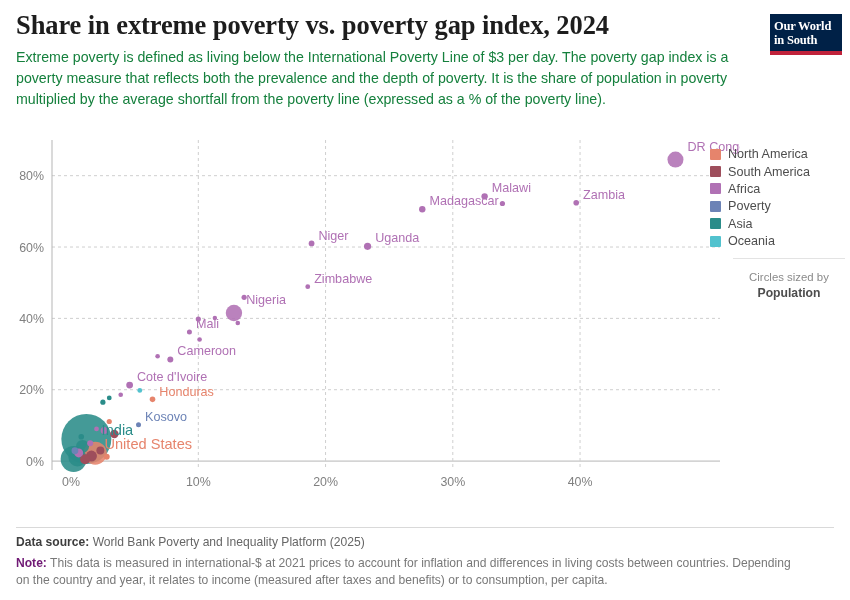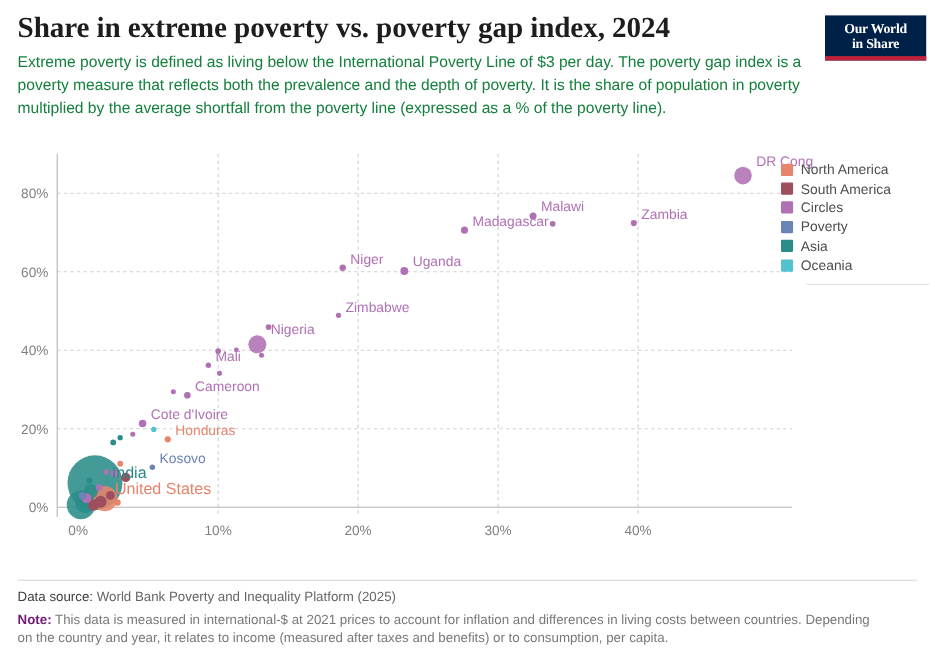--- a/index.html
+++ b/index.html
@@ -43,26 +43,26 @@
     line-height: 1.47;
     margin: 7px 0 0 0;
     width: 727px;
   }
 
   
   .owid-logo {
     position: absolute;
     right: 8px;
     top: 14px;
-    width: 92px;
+    width: 72px;
     background: #002147;
     padding: 5px 4px 4px 4px;
     box-sizing: border-box;
     border-bottom: 4px solid #c0223b;
-    text-align: center;
+    text-align: left;
   }
   .owid-logo span {
     display: block;
     color: #ffffff;
     font-family: "Liberation Serif", serif;
     font-weight: 700;
     font-size: 12.5px;
     line-height: 1.12;
     letter-spacing: -0.2px;
   }
@@ -206,21 +206,21 @@
     width: 818px;
     margin-bottom: 7px;
   }
   .footer-row {
     display: flex;
     justify-content: space-between;
     align-items: baseline;
     font-size: 12.1px;
     color: #666666;
   }
-  .footer-row b { color: #3d3d3d; font-weight: 400; }
+  .footer-row b { color: #3d3d3d; font-weight: 700; }
   .footer-note {
     font-size: 12.1px;
     color: #787878;
     line-height: 1.42;
     margin-top: 6px;
     width: 790px;
   }
   .footer-note b { color: #701a75; font-weight: 700; }
 </style>
 </head>
@@ -228,21 +228,21 @@
 
 <div id="root">
 
   <div class="header">
     <h1 class="chart-title">Share in extreme poverty vs. poverty gap index, 2024</h1>
     <p class="chart-subtitle">Extreme poverty is defined as living below the International Poverty Line of $3 per day. The poverty gap index is a poverty measure that reflects both the prevalence and the depth of poverty. It is the share of population in poverty multiplied by the average shortfall from the poverty line (expressed as a % of the poverty line).</p>
   </div>
 
   <div class="owid-logo">
     <span>Our World</span>
-    <span>in Share</span>
+    <span>in South</span>
   </div>
 
 
   <div class="plot-wrap">
     <svg class="plot-svg" id="plot-svg" width="740" height="360">
         <line x1="52" x2="720" y1="331.0810810810811" y2="331.0810810810811" stroke="#b5b5b5" stroke-width="1"></line>
         <text x="44" y="335.5810810810811" text-anchor="end" class="tick-label">0%</text>
         <line x1="52" x2="720" y1="259.72972972972974" y2="259.72972972972974" stroke="#cfcfcf" stroke-width="1" stroke-dasharray="3,3"></line>
         <text x="44" y="264.22972972972974" text-anchor="end" class="tick-label">20%</text>
         <line x1="52" x2="720" y1="188.37837837837836" y2="188.37837837837836" stroke="#cfcfcf" stroke-width="1" stroke-dasharray="3,3"></line>
@@ -324,37 +324,41 @@
       <div class="legend-item">
         <span class="legend-swatch" style="background: rgb(230, 132, 108);"></span>
         <span class="legend-text">North America</span>
       </div>
       <div class="legend-item">
         <span class="legend-swatch" style="background: rgb(158, 78, 92);"></span>
         <span class="legend-text">South America</span>
       </div>
       <div class="legend-item">
         <span class="legend-swatch" style="background: rgb(176, 113, 180);"></span>
-        <span class="legend-text">Circles</span>
+        <span class="legend-text">Africa</span>
       </div>
       <div class="legend-item">
         <span class="legend-swatch" style="background: rgb(108, 131, 182);"></span>
         <span class="legend-text">Poverty</span>
       </div>
       <div class="legend-item">
         <span class="legend-swatch" style="background: rgb(42, 140, 137);"></span>
         <span class="legend-text">Asia</span>
       </div>
       <div class="legend-item">
         <span class="legend-swatch" style="background: rgb(82, 194, 206);"></span>
         <span class="legend-text">Oceania</span>
       </div>
     </div>
 
   <div class="size-legend">
+    <div class="size-caption">
+      <span>Circles sized by</span><br>
+      <strong>Population</strong>
+    </div>
   </div>
 
   <div class="footer">
     <div class="footer-rule"></div>
     <div class="footer-row">
       <div>
         <b>Data source:</b>
         <span>World Bank Poverty and Inequality Platform (2025)</span>
       </div>
     </div>

